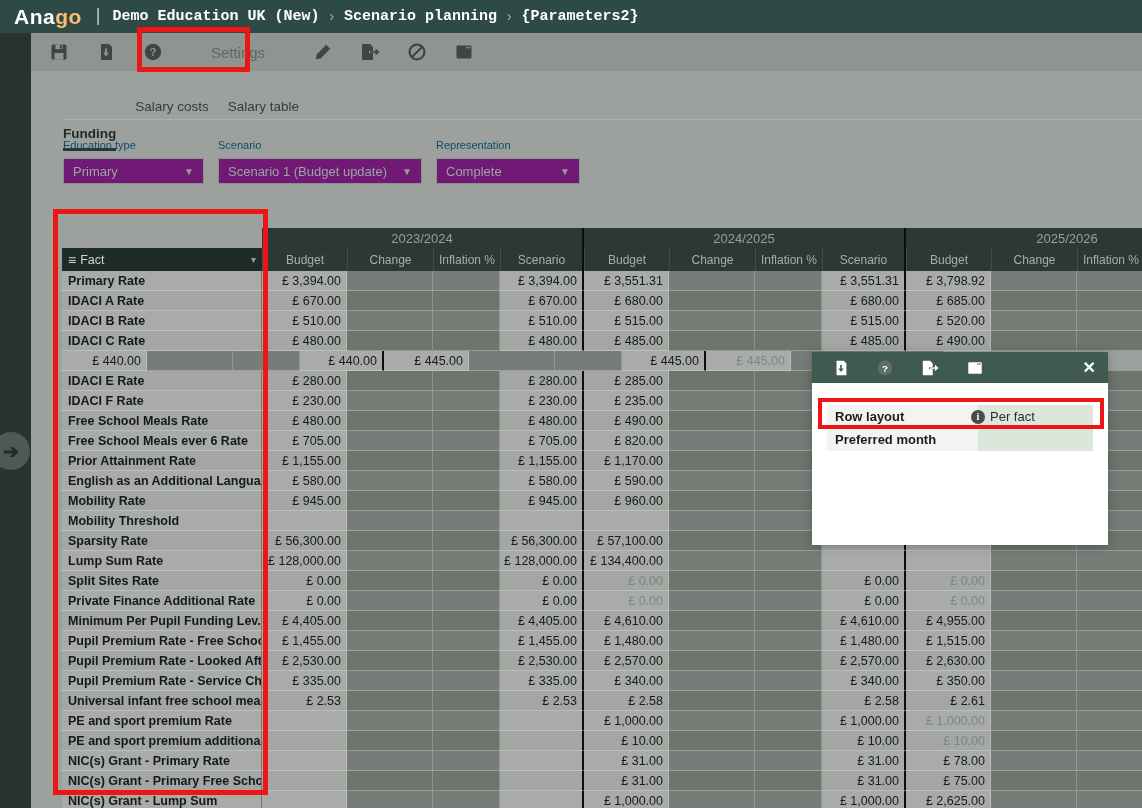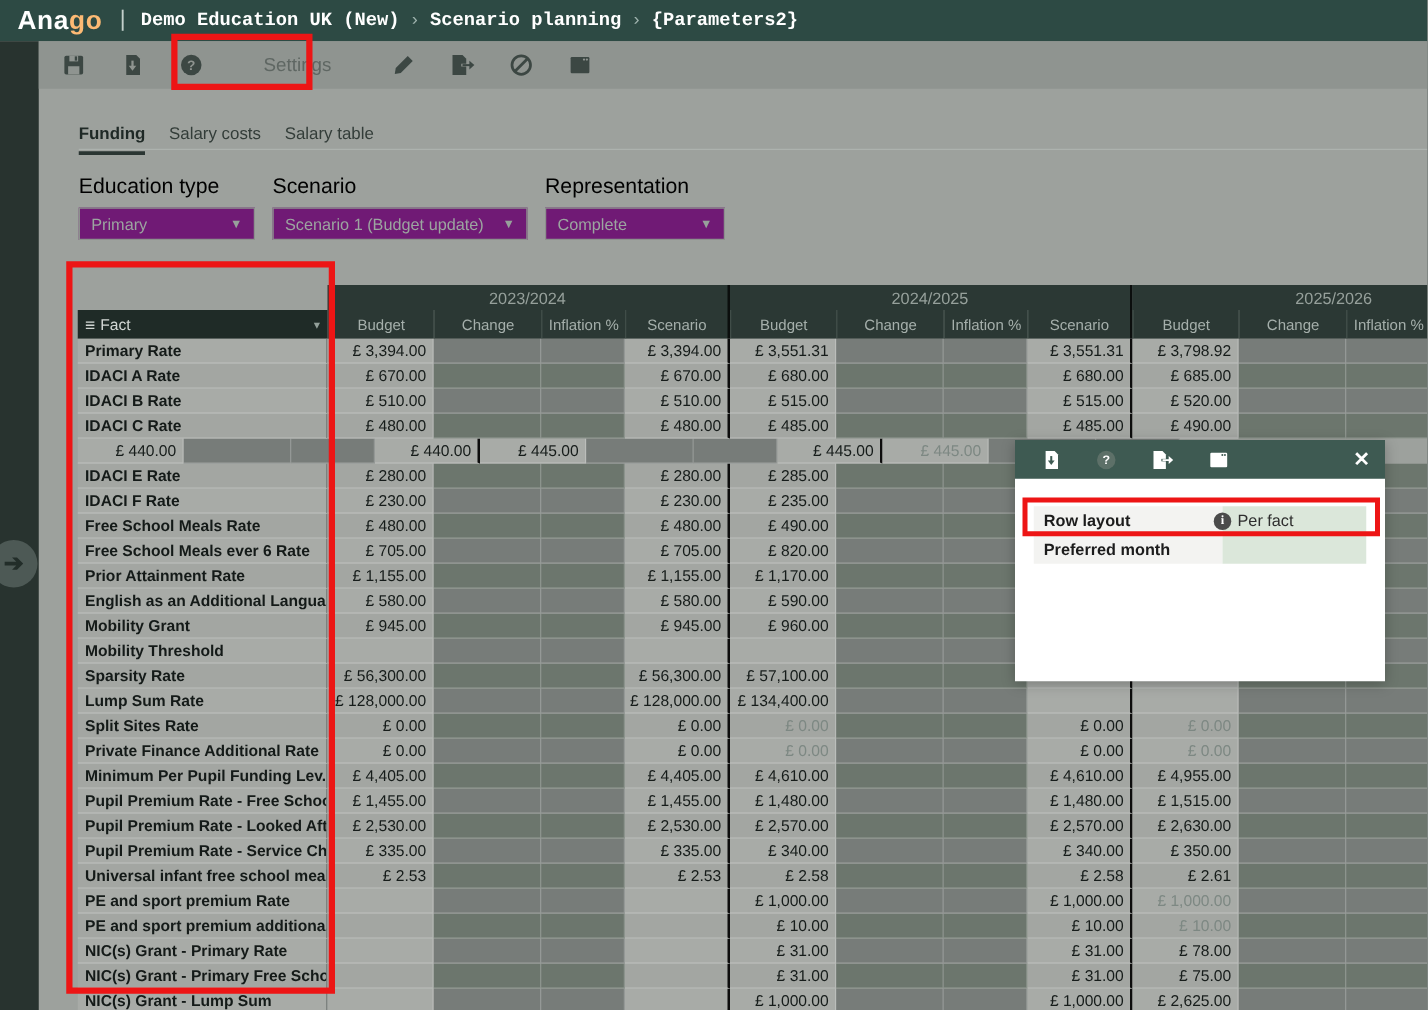--- a/index.html
+++ b/index.html
@@ -21,26 +21,26 @@
             background:#4d5955;display:flex;align-items:center;justify-content:center;
             color:#222d29;font-size:19px;font-weight:bold;z-index:5;}
   
   .toolbar{position:absolute;left:31px;top:33px;width:1111px;height:38px;background:#8f9490;
            display:flex;align-items:center;padding-left:16px;gap:23px;color:#3c4743;}
   .tool-btn{display:flex;align-items:center;justify-content:center;width:24px;height:26px;}
   .settings-btn{width:100px;text-align:center;color:#5f6763;font-size:15px;}
   
   .tabs{position:absolute;left:63px;top:99px;display:flex;gap:19px;font-size:13.5px;}
   .tab{padding-bottom:7px;color:#333d39;}
-  .tab.active{color:#1f2926;font-weight:bold;border-bottom:3px solid #2a3532;}
+  .tab.active{color:#1f2926;font-weight:bold;border-bottom:3px solid #2a3532;margin-top:27px;}
   .tabline{position:absolute;left:63px;top:119px;width:1079px;height:1px;background:#adb2ae;}
   
   .filters{position:absolute;left:63px;top:139px;display:flex;}
   .filter{margin-right:14px;}
-  .f-label{font-size:17px;color:#000000;margin-bottom:7px;}
+  .f-label{font-size:11px;color:#0c4a6e;margin-bottom:7px;}
   .select{height:26px;background:#701a75;border:1px solid #8c918d;display:flex;
           align-items:center;justify-content:space-between;color:#9ca5a0;font-size:13px;}
   .select .val{padding-left:9px;white-space:nowrap;}
   .select .caret{width:28px;text-align:center;color:#97a09b;font-size:10px;}
   .w1{width:141px}.w2{width:204px}.w3{width:144px}
   
   .grid{position:absolute;left:62px;top:196px;width:1080px;height:599px;overflow:hidden;margin-top:32px;}
   .yrow,.hrow,.grow{display:flex;width:1166px;}
   .yrow{height:20px;}
   .yspacer{width:200px;}
@@ -387,21 +387,21 @@
           <div class="cell cw3 lite scen">£ 580.00</div>
           <div class="cell cw0 lite">£ 590.00</div>
           <div class="cell cw1 grn"></div>
           <div class="cell cw2 grn"></div>
           <div class="cell cw3 lite scen"></div>
           <div class="cell cw0 lite"></div>
           <div class="cell cw1 grn"></div>
           <div class="cell cw2 grn"></div>
         </div>
         <div class="grow odd">
-          <div class="fcell">Mobility Grant</div>
+          <div class="fcell">Mobility Rate</div>
           <div class="cell cw0 lite">£ 945.00</div>
           <div class="cell cw1 grn"></div>
           <div class="cell cw2 grn"></div>
           <div class="cell cw3 lite scen">£ 945.00</div>
           <div class="cell cw0 lite">£ 960.00</div>
           <div class="cell cw1 grn"></div>
           <div class="cell cw2 grn"></div>
           <div class="cell cw3 lite scen"></div>
           <div class="cell cw0 lite"></div>
           <div class="cell cw1 grn"></div>

